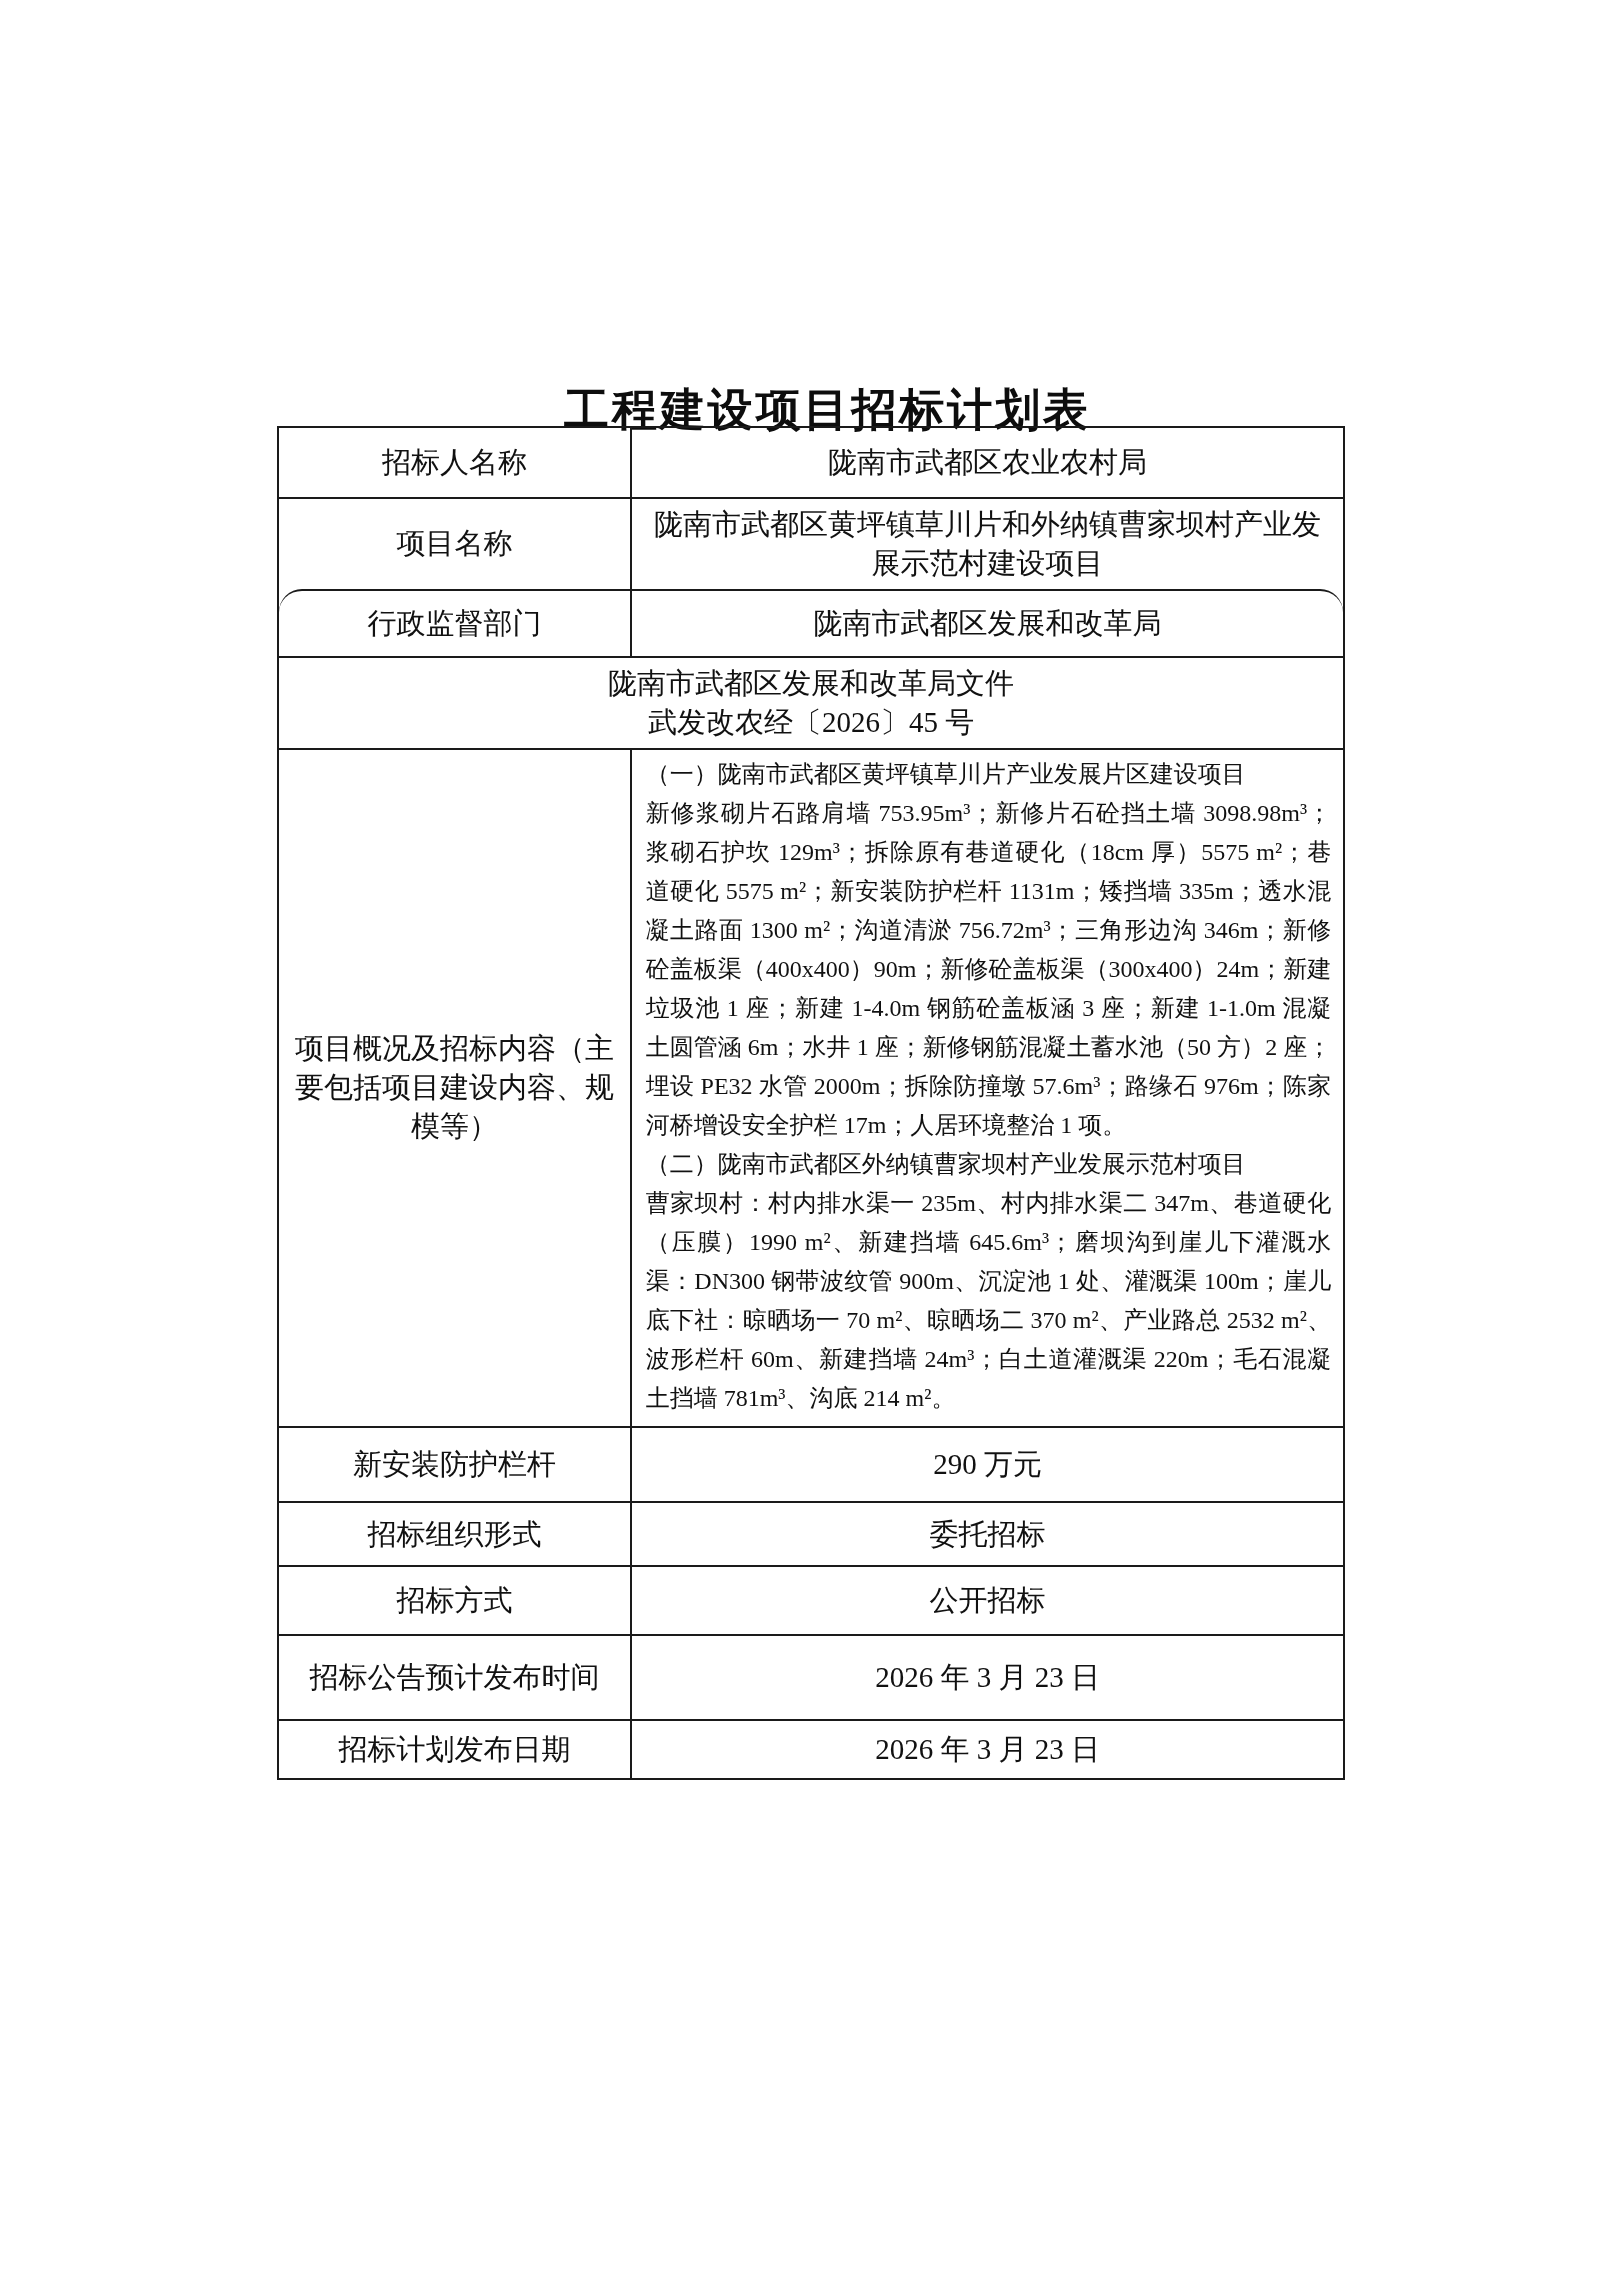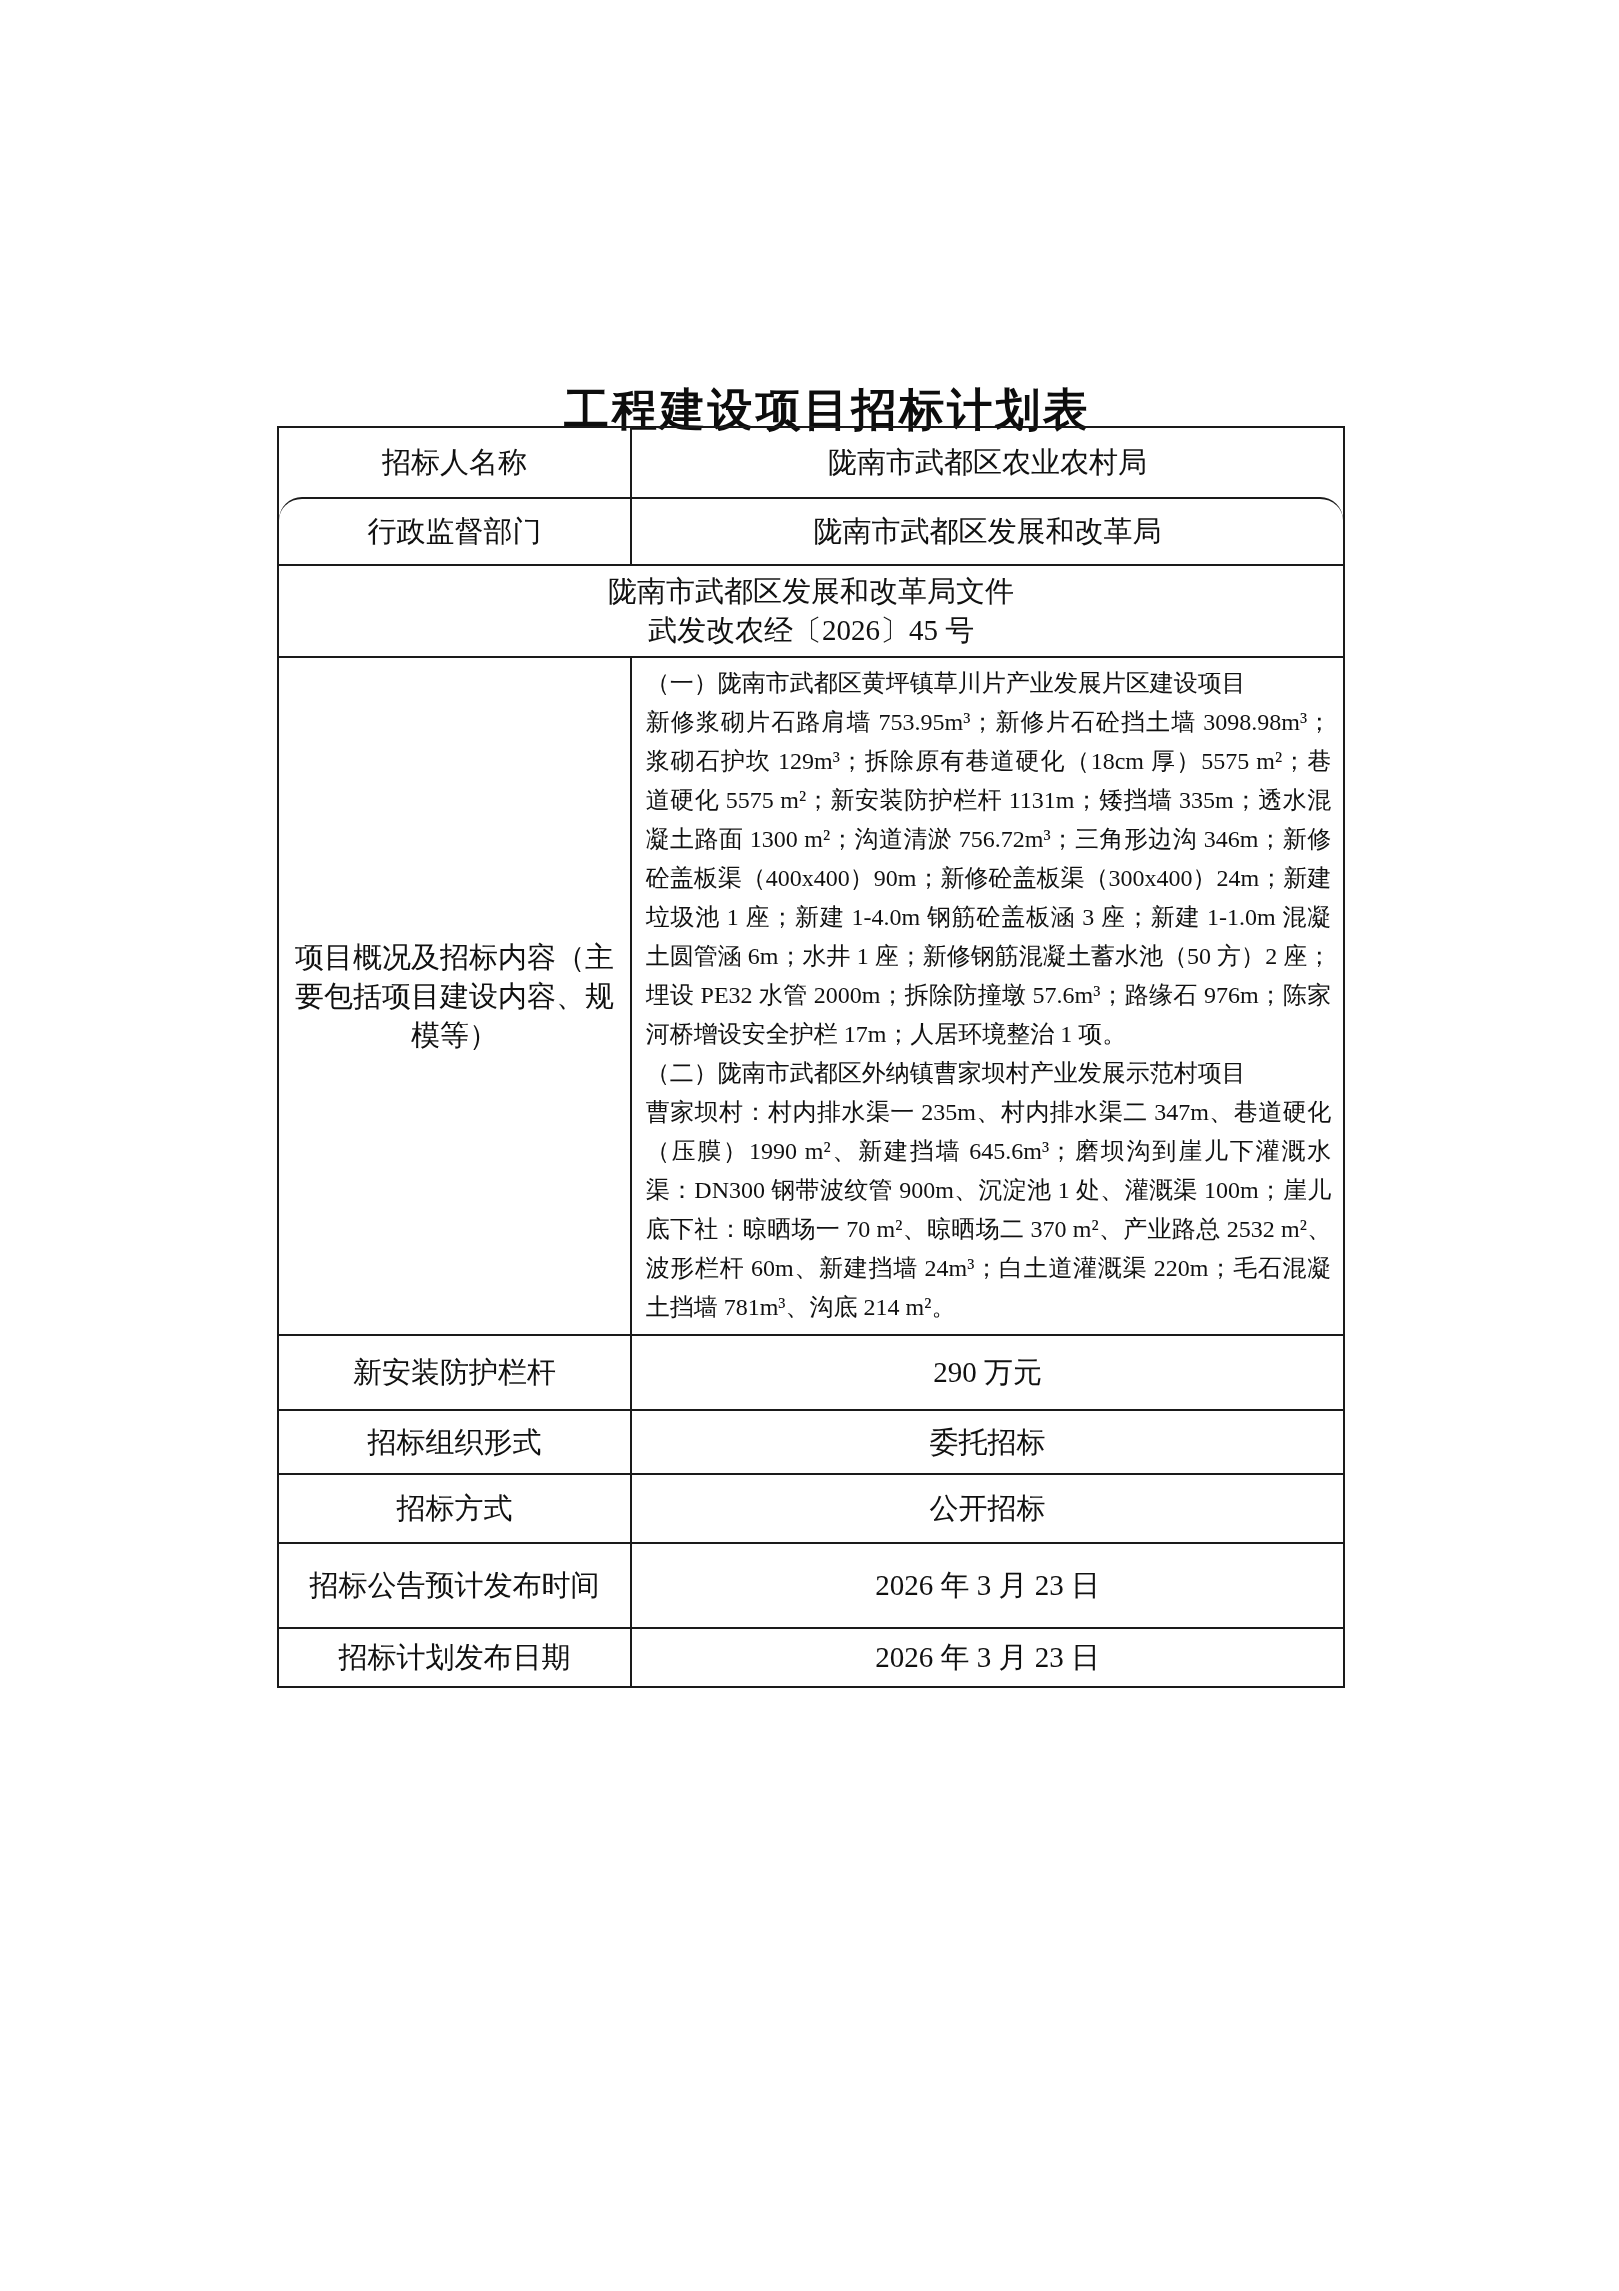--- a/index.html
+++ b/index.html
@@ -89,20 +89,24 @@
 
   <h1 class="title">工程建设项目招标计划表</h1>
 
   <div class="tbl">
 
     <div class="row h72">
       <div class="cl">招标人名称</div>
       <div class="cv">陇南市武都区农业农村局</div>
     </div>
 
+    <div class="row h82">
+      <div class="cl">项目名称</div>
+      <div class="cv">陇南市武都区黄坪镇草川片和外纳镇曹家坝村产业发展示范村建设项目</div>
+    </div>
 
     <div class="row h68">
       <div class="cl">行政监督部门</div>
       <div class="cv">陇南市武都区发展和改革局</div>
     </div>
 
     <div class="row h76">
       <div class="cv">
         <div>陇南市武都区发展和改革局文件</div>
         <div>武发改农经〔2026〕45 号</div>

